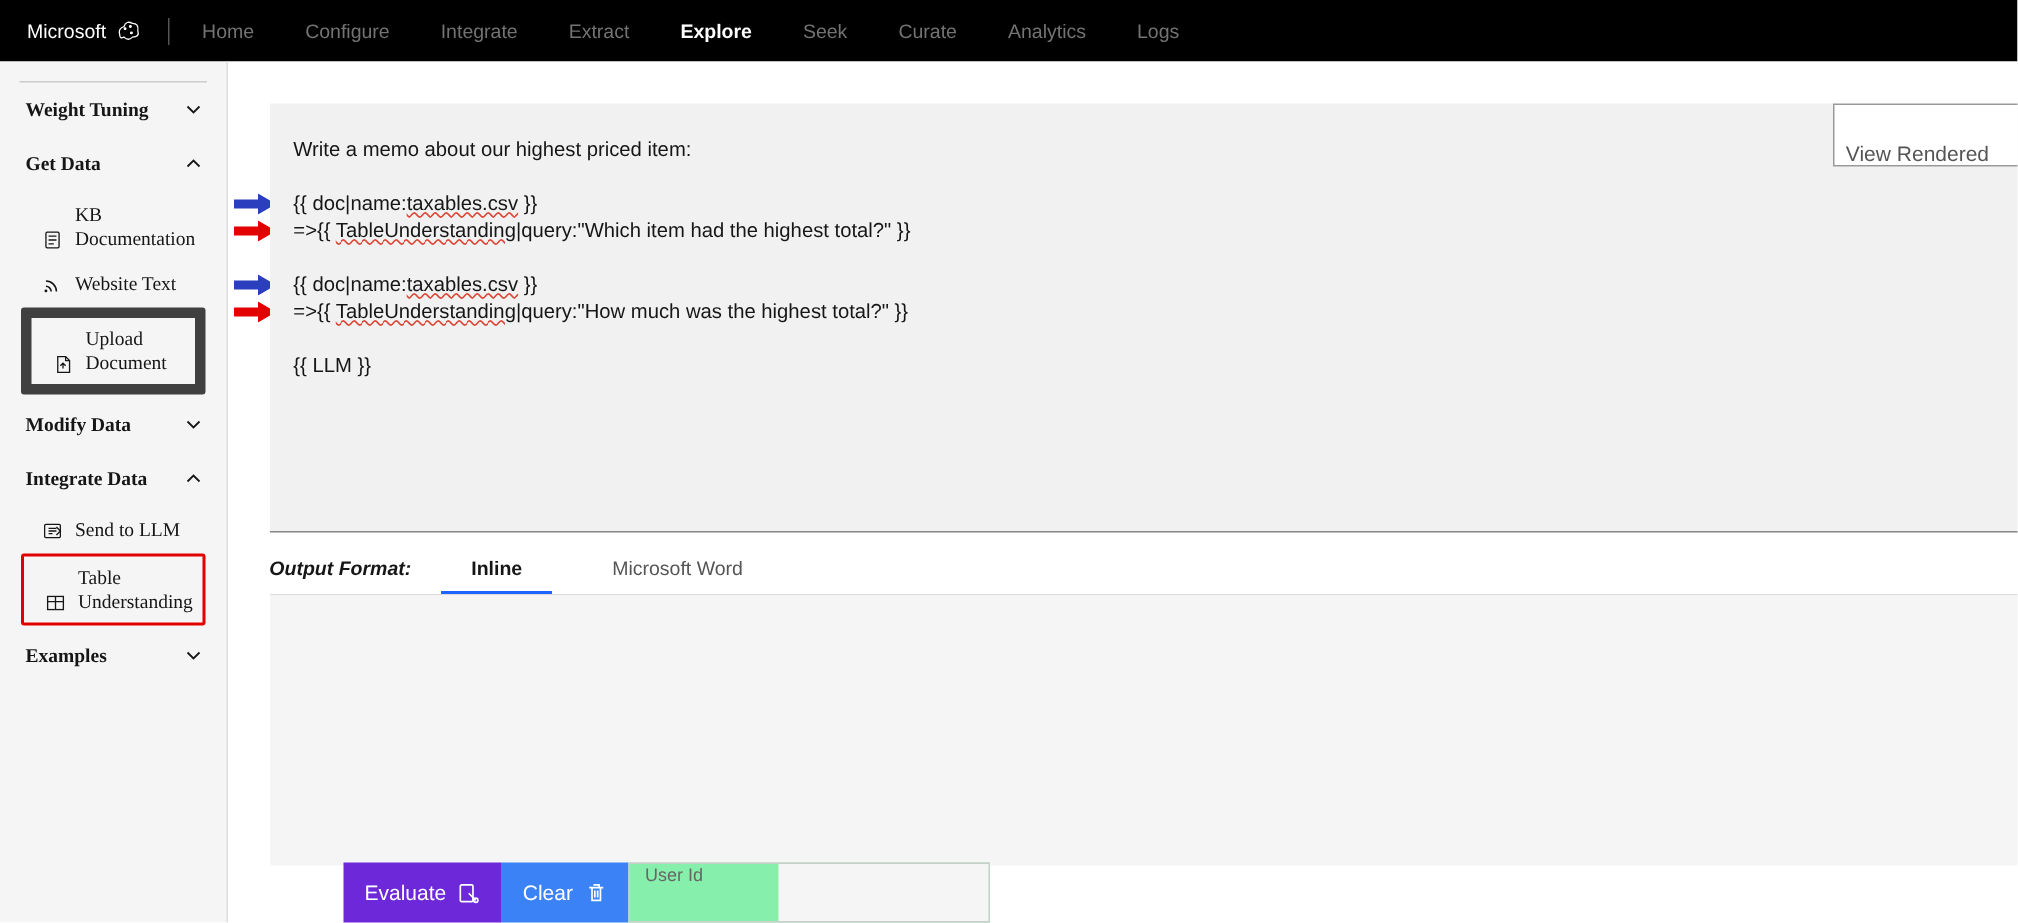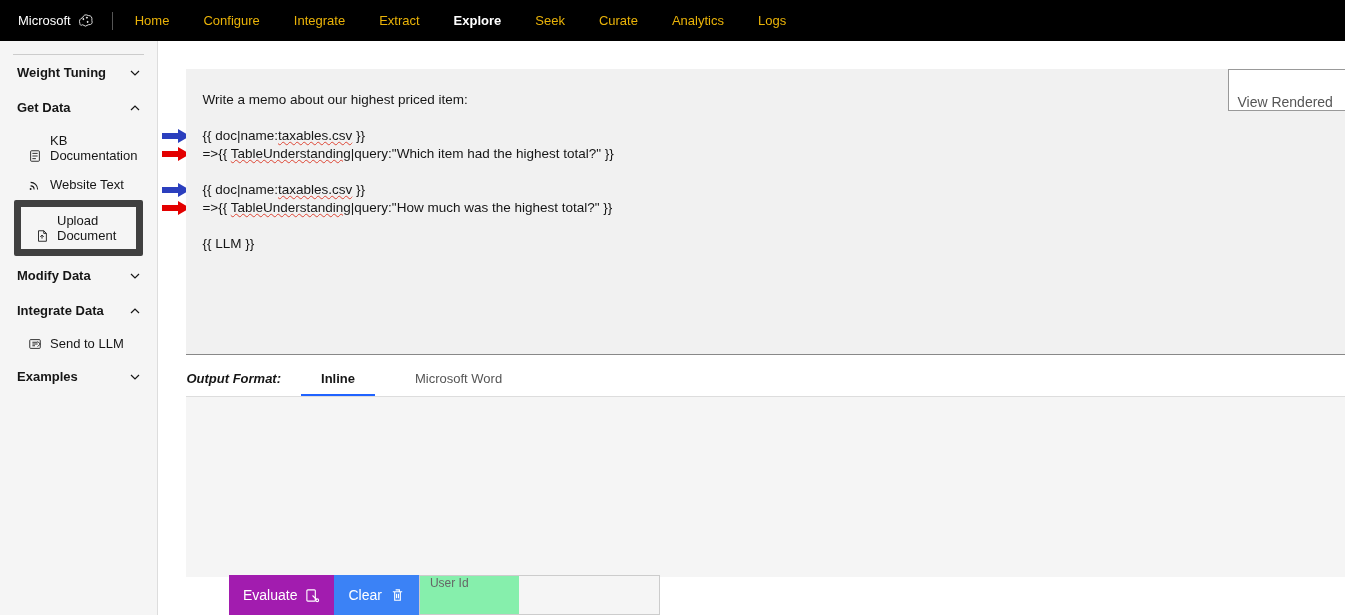--- a/index.html
+++ b/index.html
@@ -2,25 +2,25 @@
 <html><head>
 <meta charset="utf-8">
 <style>
   * { box-sizing: border-box; margin: 0; padding: 0; }
   body { font-family: Arial, Helvetica, sans-serif; font-size: 13px; color: #161616; width: 1345px; height: 615px; overflow: hidden; background: #fff; }
   .topbar { height: 41px; background: #000; display: flex; align-items: center; padding: 0 18px; color: #fff; }
   .brand { display: flex; align-items: center; gap: 6px; font-size: 13px; }
   .brand-icon { width: 17px; height: 17px; }
   .vdivider { width: 1px; height: 18px; background: #555; margin: 0 22px 0 18px; }
   .topnav { display: flex; gap: 34px; }
-  .topnav a { color: #eab308; text-decoration: none; font-size: 13px; cursor: pointer; }
+  .topnav a { color: #737373; text-decoration: none; font-size: 13px; cursor: pointer; }
   .topnav a.active { color: #fff; font-weight: bold; }
   .shell { display: flex; height: 574px; }
   .sidebar { width: 229px; background: #f5f5f5; border-right: 1px solid #ddd; padding: 13px 7px 0 7px; }
-  .side-inner { border-top: 1px solid #ccc; margin: 0 6px; }
+  .side-inner { border-top: 1px solid #ccc; margin: 0 6px; font-family: Liberation Serif, serif; }
   .section-head { display: flex; justify-content: space-between; align-items: center; padding: 10px 4px; font-weight: bold; font-size: 13px; cursor: pointer; }
   .chev { width: 10px; height: 10px; }
   .subitem { display: flex; align-items: flex-end; gap: 8px; padding: 6px 6px 6px 14px; font-size: 13px; cursor: pointer; margin: 2px 1px; }
   .subitem svg { width: 14px; height: 14px; flex: 0 0 14px; }
   .hl-blue { border: 7px solid #404040; border-radius: 2px; }
   .hl-red  { border: 2px solid #e30000; border-radius: 2px; }
   .main { flex: 1; position: relative; background: #fff; }
   .editor-wrap { position: relative; margin: 28px 28px 0 28px; }
   .editor { width: 1175px; height: 286px; background: #f1f1f1; border: none; border-bottom: 1px solid #888; padding: 22px 16px; font-family: Arial, Helvetica, sans-serif; font-size: 13.5px; line-height: 18px; resize: both; overflow: auto; color: #161616; white-space: pre-wrap; position: relative; }
   .squig { text-decoration: underline wavy #d43; text-decoration-thickness: 1.3px; text-underline-offset: 1px; }
@@ -28,21 +28,21 @@
   .arrow { position: absolute; }
   .arrow svg { width: 28px; height: 14px; }
   .view-btn { position: absolute; right: 0; top: 0; width: 133px; height: 42px; border: 1px solid #999; background: #fff; color: #555; font-size: 14px; line-height: 16px; display: flex; align-items: flex-end; padding: 0 8px; cursor: pointer; }
   .outfmt { display: flex; align-items: flex-end; margin: 8px 28px 0 28px; gap: 20px; height: 34px; border-bottom: 1px solid #ddd; }
   .outfmt-label { font-weight: bold; font-size: 13px; padding-bottom: 10px; font-style: italic; }
   .tab { padding: 8px 20px 8px 20px; font-size: 13px; color: #555; cursor: pointer; border-bottom: 2px solid transparent; }
   .tab.active { color: #161616; font-weight: bold; border-bottom: 2px solid #2063ff; }
   .output-area { margin: 0 28px; height: 180px; background: #f5f5f5; }
   .bottom-bar { position: absolute; left: 229px; bottom: 0; display: flex; align-items: stretch; height: 40px; }
   .btn { display: flex; align-items: center; gap: 8px; border: none; color: #fff; font-size: 14px; padding: 0 14px; cursor: pointer; }
-  .btn-eval { background: #a21caf; }
+  .btn-eval { background: #6d28d9; }
   .btn-clear { background: #3b82f6; }
   .userbox { display: flex; border: 1px solid #ccc; background: #86efac; gap: 40px; }
   .userlabel { font-size: 12px; color: #666; padding: 0 10px; }
   .userinput { height: 38px; background: #f5f5f5; border: none; width: 140px; padding: 0 8px; font-size: 13px; }
   .icon-small { width: 15px; height: 15px; }
 </style>
 </head>
 <body>
 
 <div class="topbar">
@@ -125,20 +125,28 @@
             <path d="M1 7 L5 3 L9 7" stroke="#161616" stroke-width="1.2" fill="none"></path>
           </svg>
       </div>
       <div class="subitem">
         <svg viewBox="0 0 16 16" fill="none" stroke="#161616" stroke-width="1">
             <rect x="2" y="3" width="12" height="10" rx="1"></rect>
             <path d="M5 6 H11 M5 8 H11 M5 10 H8"></path>
             <path d="M11 11 L14 8 L11 5"></path>
           </svg>
         <span>Send to LLM</span>
+      </div>
+      <div class="subitem hl-red">
+        <svg viewBox="0 0 16 16" fill="none" stroke="#161616" stroke-width="1">
+            <rect x="2" y="3" width="12" height="10"></rect>
+            <line x1="2" y1="7" x2="14" y2="7"></line>
+            <line x1="8" y1="3" x2="8" y2="13"></line>
+          </svg>
+        <span>Table Understanding</span>
       </div>
 
       <div class="section-head">
         <span>Examples</span>
         <svg class="chev" viewBox="0 0 10 10">
             <path d="M1 3 L5 7 L9 3" stroke="#161616" stroke-width="1.2" fill="none"></path>
           </svg>
       </div>
     </div>
   </div>

